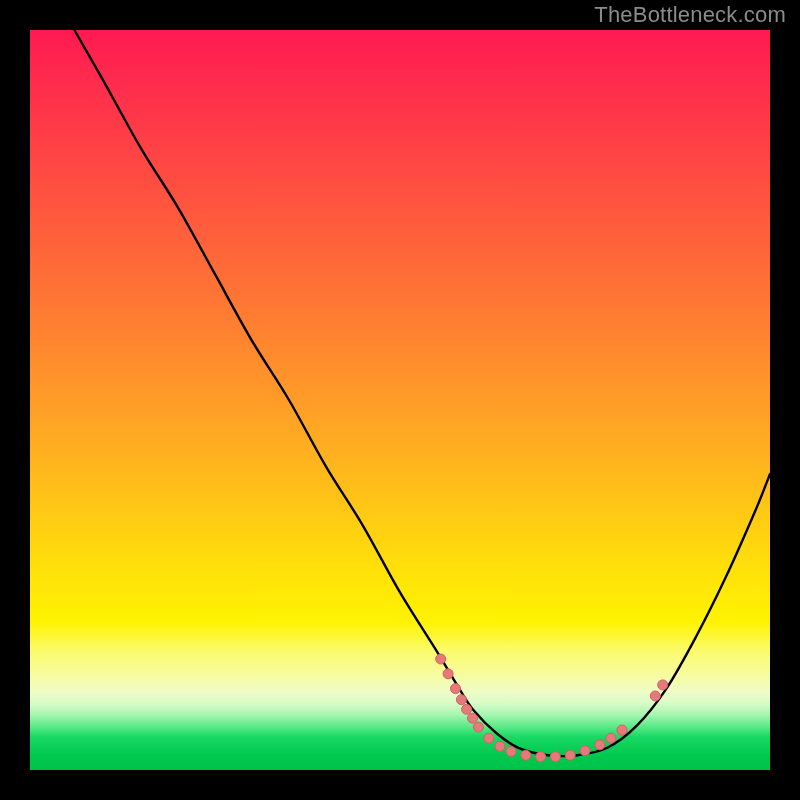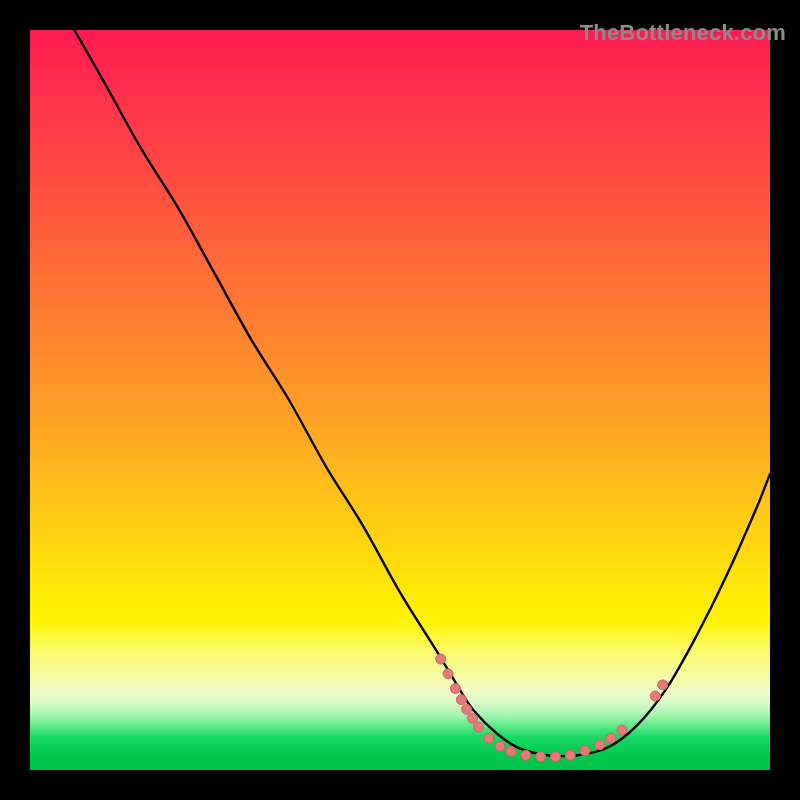--- a/index.html
+++ b/index.html
@@ -15,26 +15,25 @@
     width: 800px;
     height: 800px;
   }
   
   .watermark {
     position: absolute;
     top: 2px;
     right: 14px;
     font-family: Arial, Helvetica, sans-serif;
     font-size: 22px;
-    font-weight: 700;
+    font-weight: 400;
     color: #8b8b8b;
     letter-spacing: 0.2px;
     user-select: none;
     z-index: 30;
-    margin-top: 18px;
   }
   
   .plot {
     position: absolute;
     left: 30px;
     top: 30px;
     width: 740px;
     height: 740px;
     
     background: linear-gradient(

